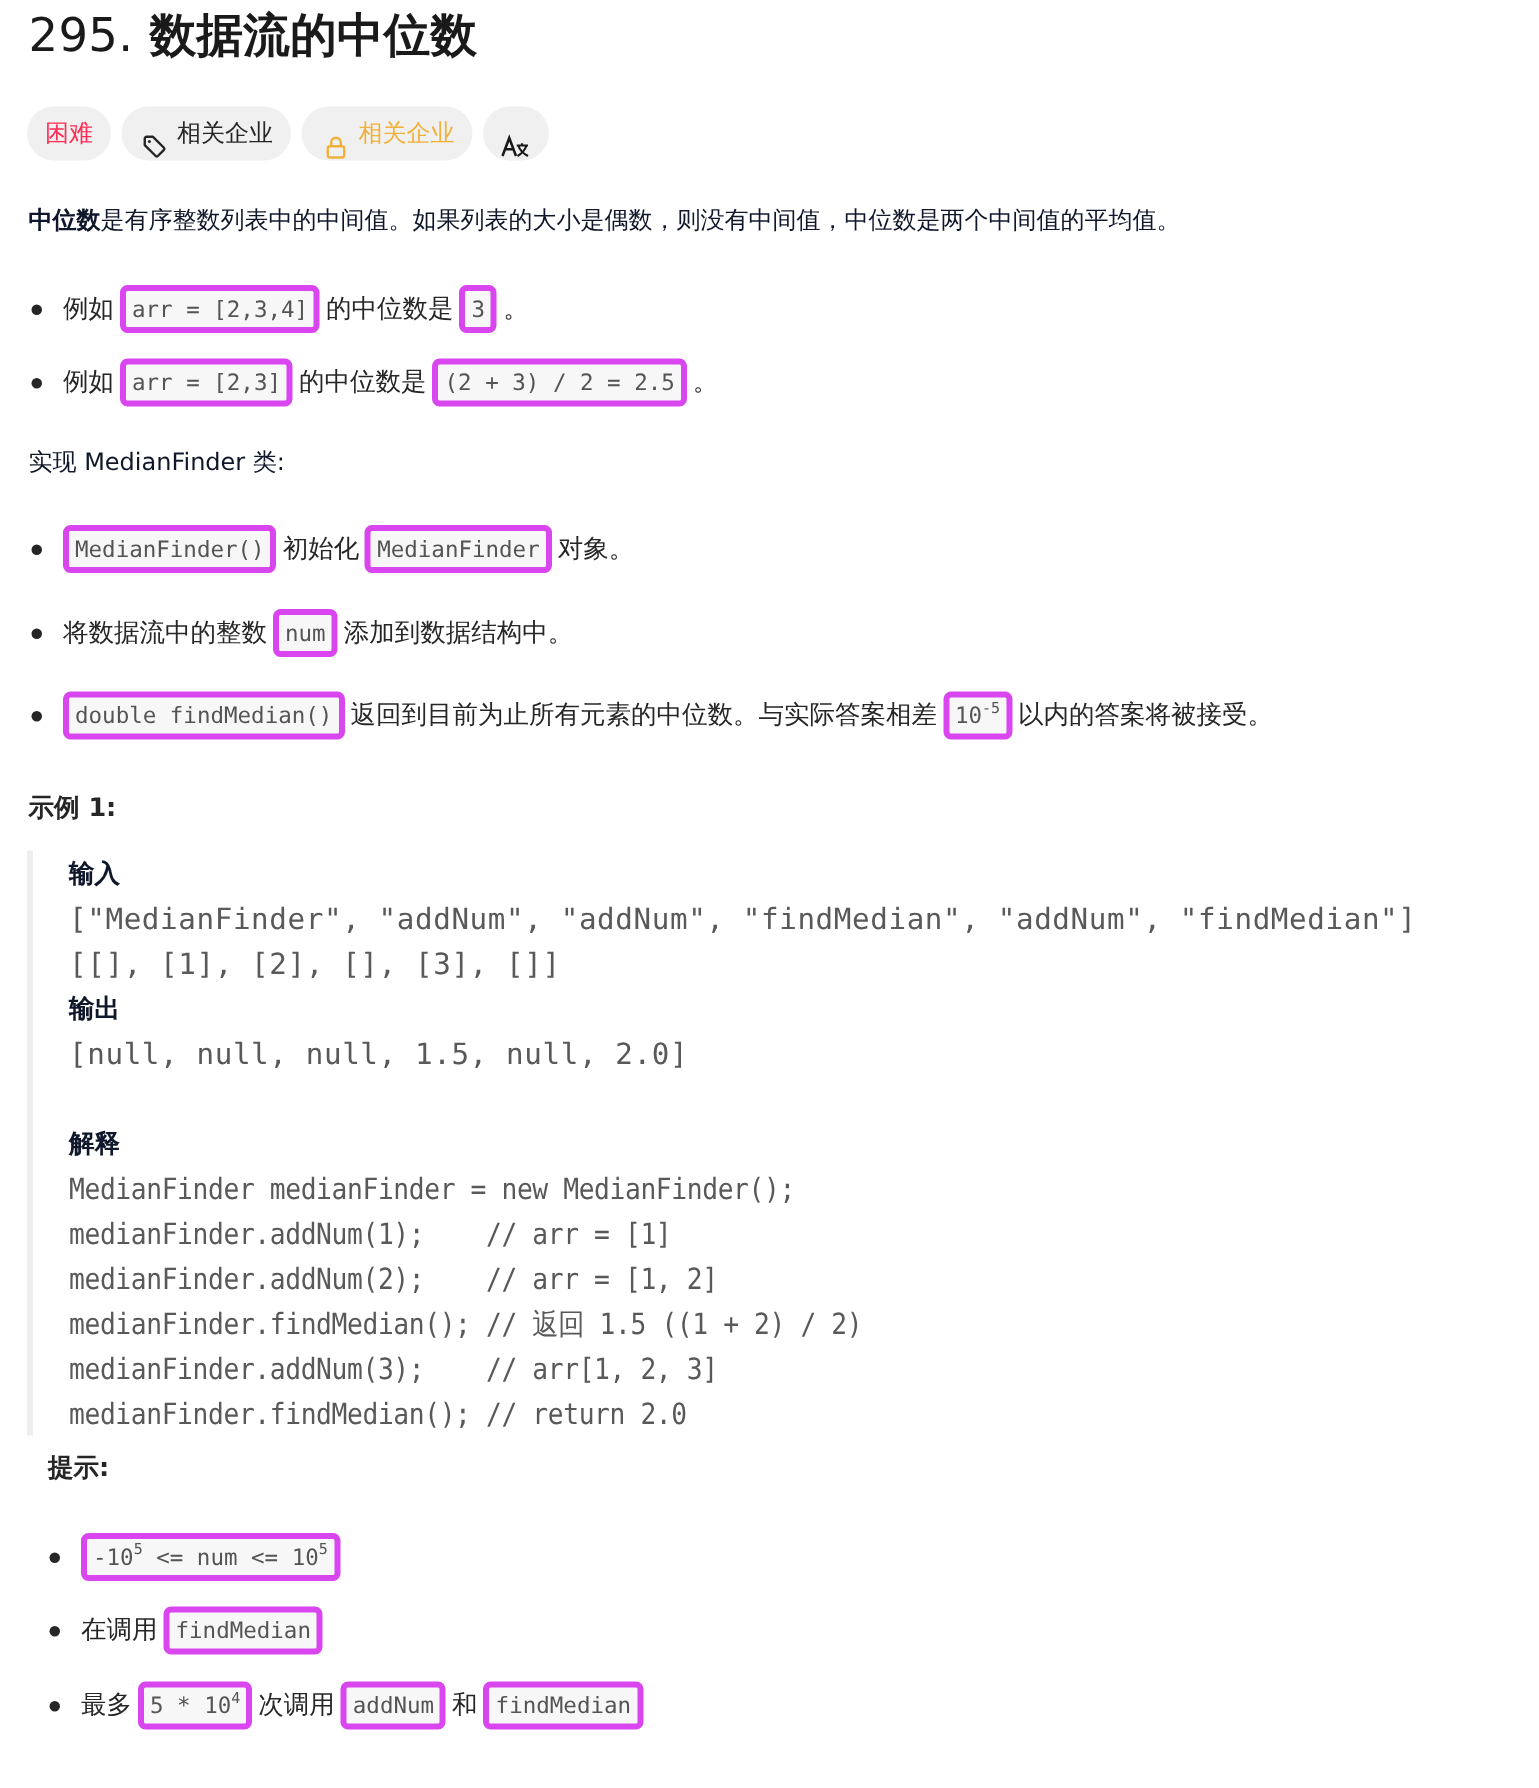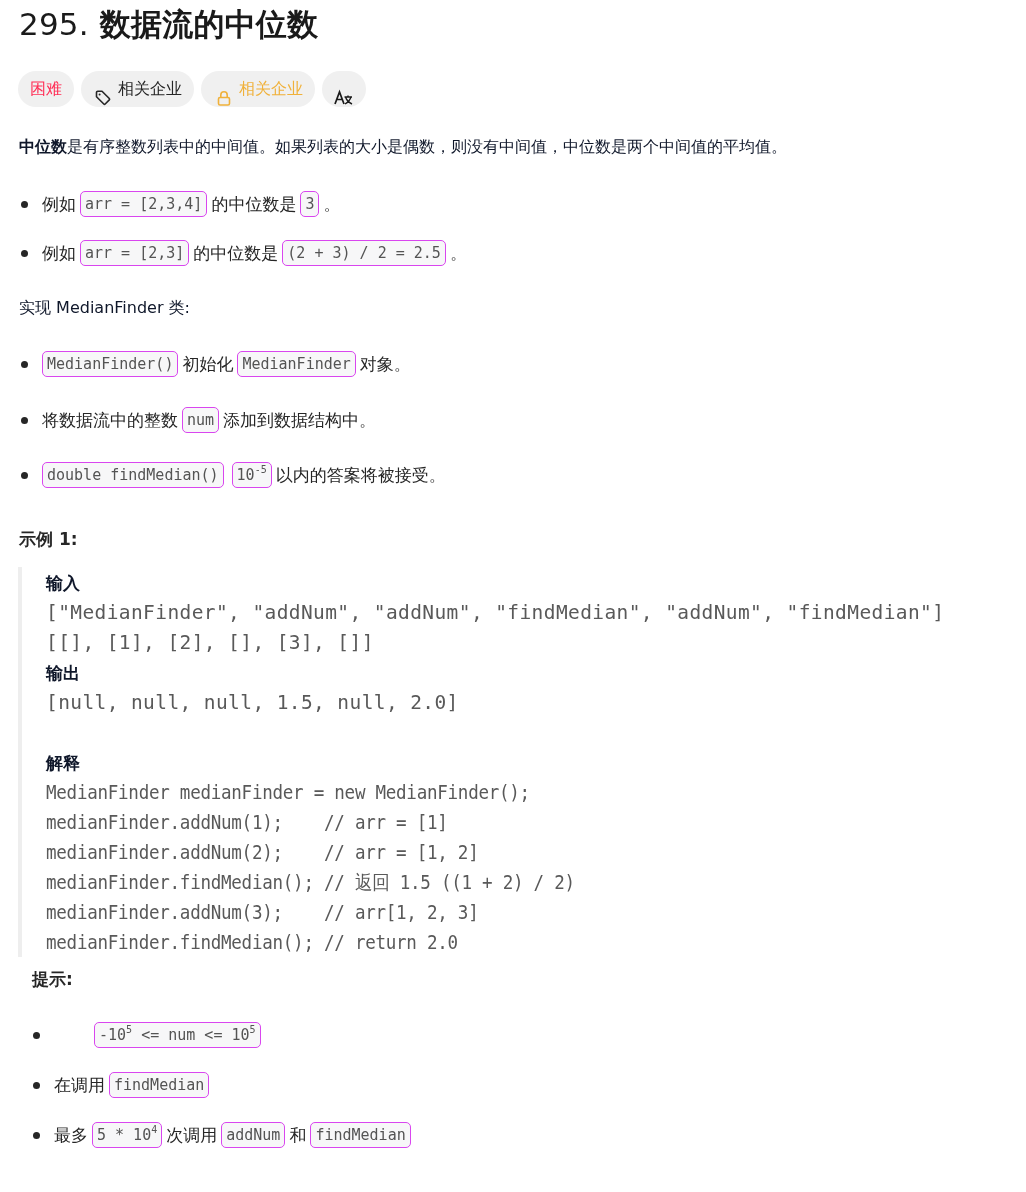--- a/index.html
+++ b/index.html
@@ -28,21 +28,21 @@
   .tag.translate { width: 44px; justify-content: center; padding: 0; font-size: 15px; color: #1a1a1a; }
   .tag svg { display: block; }
 
   .p { position: absolute; left: 19px; font-size: 16px; line-height: 26px; color: #0f172a; white-space: nowrap; }
   .p b { font-weight: 700; }
   .li { position: absolute; left: 21px; font-size: 17px; line-height: 28px; white-space: nowrap; display: flex; align-items: center; }
   .bullet { width: 7px; height: 7px; border-radius: 50%; background: #262626; display: inline-block; margin-right: 14px; flex: none; }
   code.c {
     font-family: "DejaVu Sans Mono", "Liberation Mono", monospace;
     font-size: 15px; color: #545454;
-    background: #f7f7f8; border: 1px solid #d946ef; border-radius: 5px;
+    background: #f7f7f8; border: 4px solid #d946ef; border-radius: 5px;
     padding: 1px 4px; margin: 0 4px; line-height: 22px;
   }
   code.c sup { font-size: 10px; vertical-align: 7px; line-height: 0; }
   .h3 { position: absolute; left: 19px; font-size: 17px; font-weight: 700; color: #262626; line-height: 26px; }
 
   .quote { position: absolute; left: 18px; top: 567px; width: 4px; height: 390px; background: #eeeeee; }
   .ex-label { position: absolute; left: 46px; font-size: 17px; font-weight: 700; color: #0f172a; line-height: 26px; }
   .ex-line {
     position: absolute; left: 46px; white-space: pre;
     font-family: "DejaVu Sans Mono", "Liberation Mono", monospace;
@@ -125,20 +125,21 @@
 <div class="li" style="top:406px;">
   <span class="bullet"></span>
   <span>将数据流中的整数</span>
   <code class="c">num</code>
   <span>添加到数据结构中。</span>
 </div>
 
 <div class="li" style="top:461px;">
   <span class="bullet"></span>
   <code class="c" style="margin-left:0">double findMedian()</code>
+  <span>返回到目前为止所有元素的中位数。与实际答案相差</span>
   <code class="c"><span>10</span><sup>-5</sup></code>
   <span>以内的答案将被接受。</span>
 </div>
 
 <div class="h3" style="top:526px;">示例 1:</div>
 
 <div class="quote"></div>
 <div class="ex-label" style="top:570px;">输入</div>
 <div class="ex-line" style="top:598px;">["MedianFinder", "addNum", "addNum", "findMedian", "addNum", "findMedian"]</div>
 <div class="ex-line" style="top:628px;">[[], [1], [2], [], [3], []]</div>
@@ -148,21 +149,21 @@
 <div class="ex-label" style="top:750px;">解释</div>
 <div class="ex-line narrow" style="top:778px;">MedianFinder medianFinder = new MedianFinder();</div>
 <div class="ex-line narrow" style="top:808px;">medianFinder.addNum(1);    // arr = [1]</div>
 <div class="ex-line narrow" style="top:838px;">medianFinder.addNum(2);    // arr = [1, 2]</div>
 <div class="ex-line narrow" style="top:868px;">medianFinder.findMedian(); // 返回 1.5 ((1 + 2) / 2)</div>
 <div class="ex-line narrow" style="top:898px;">medianFinder.addNum(3);    // arr[1, 2, 3]</div>
 <div class="ex-line narrow" style="top:928px;">medianFinder.findMedian(); // return 2.0</div>
 
 <div class="h3" style="top:966px; left:32px;">提示:</div>
 
-<div class="li" style="top:1022px; left:33px;gap:40px;">
+<div class="li" style="top:1022px; left:33px;">
   <span class="bullet"></span>
   <code class="c" style="margin-left:0"><span>-10</span><sup>5</sup><span> &lt;= num &lt;= 10</span><sup>5</sup></code>
 </div>
 
 <div class="li" style="top:1071px; left:33px;">
   <span class="bullet"></span>
   <span>在调用</span>
   <code class="c">findMedian</code>
 </div>
 

